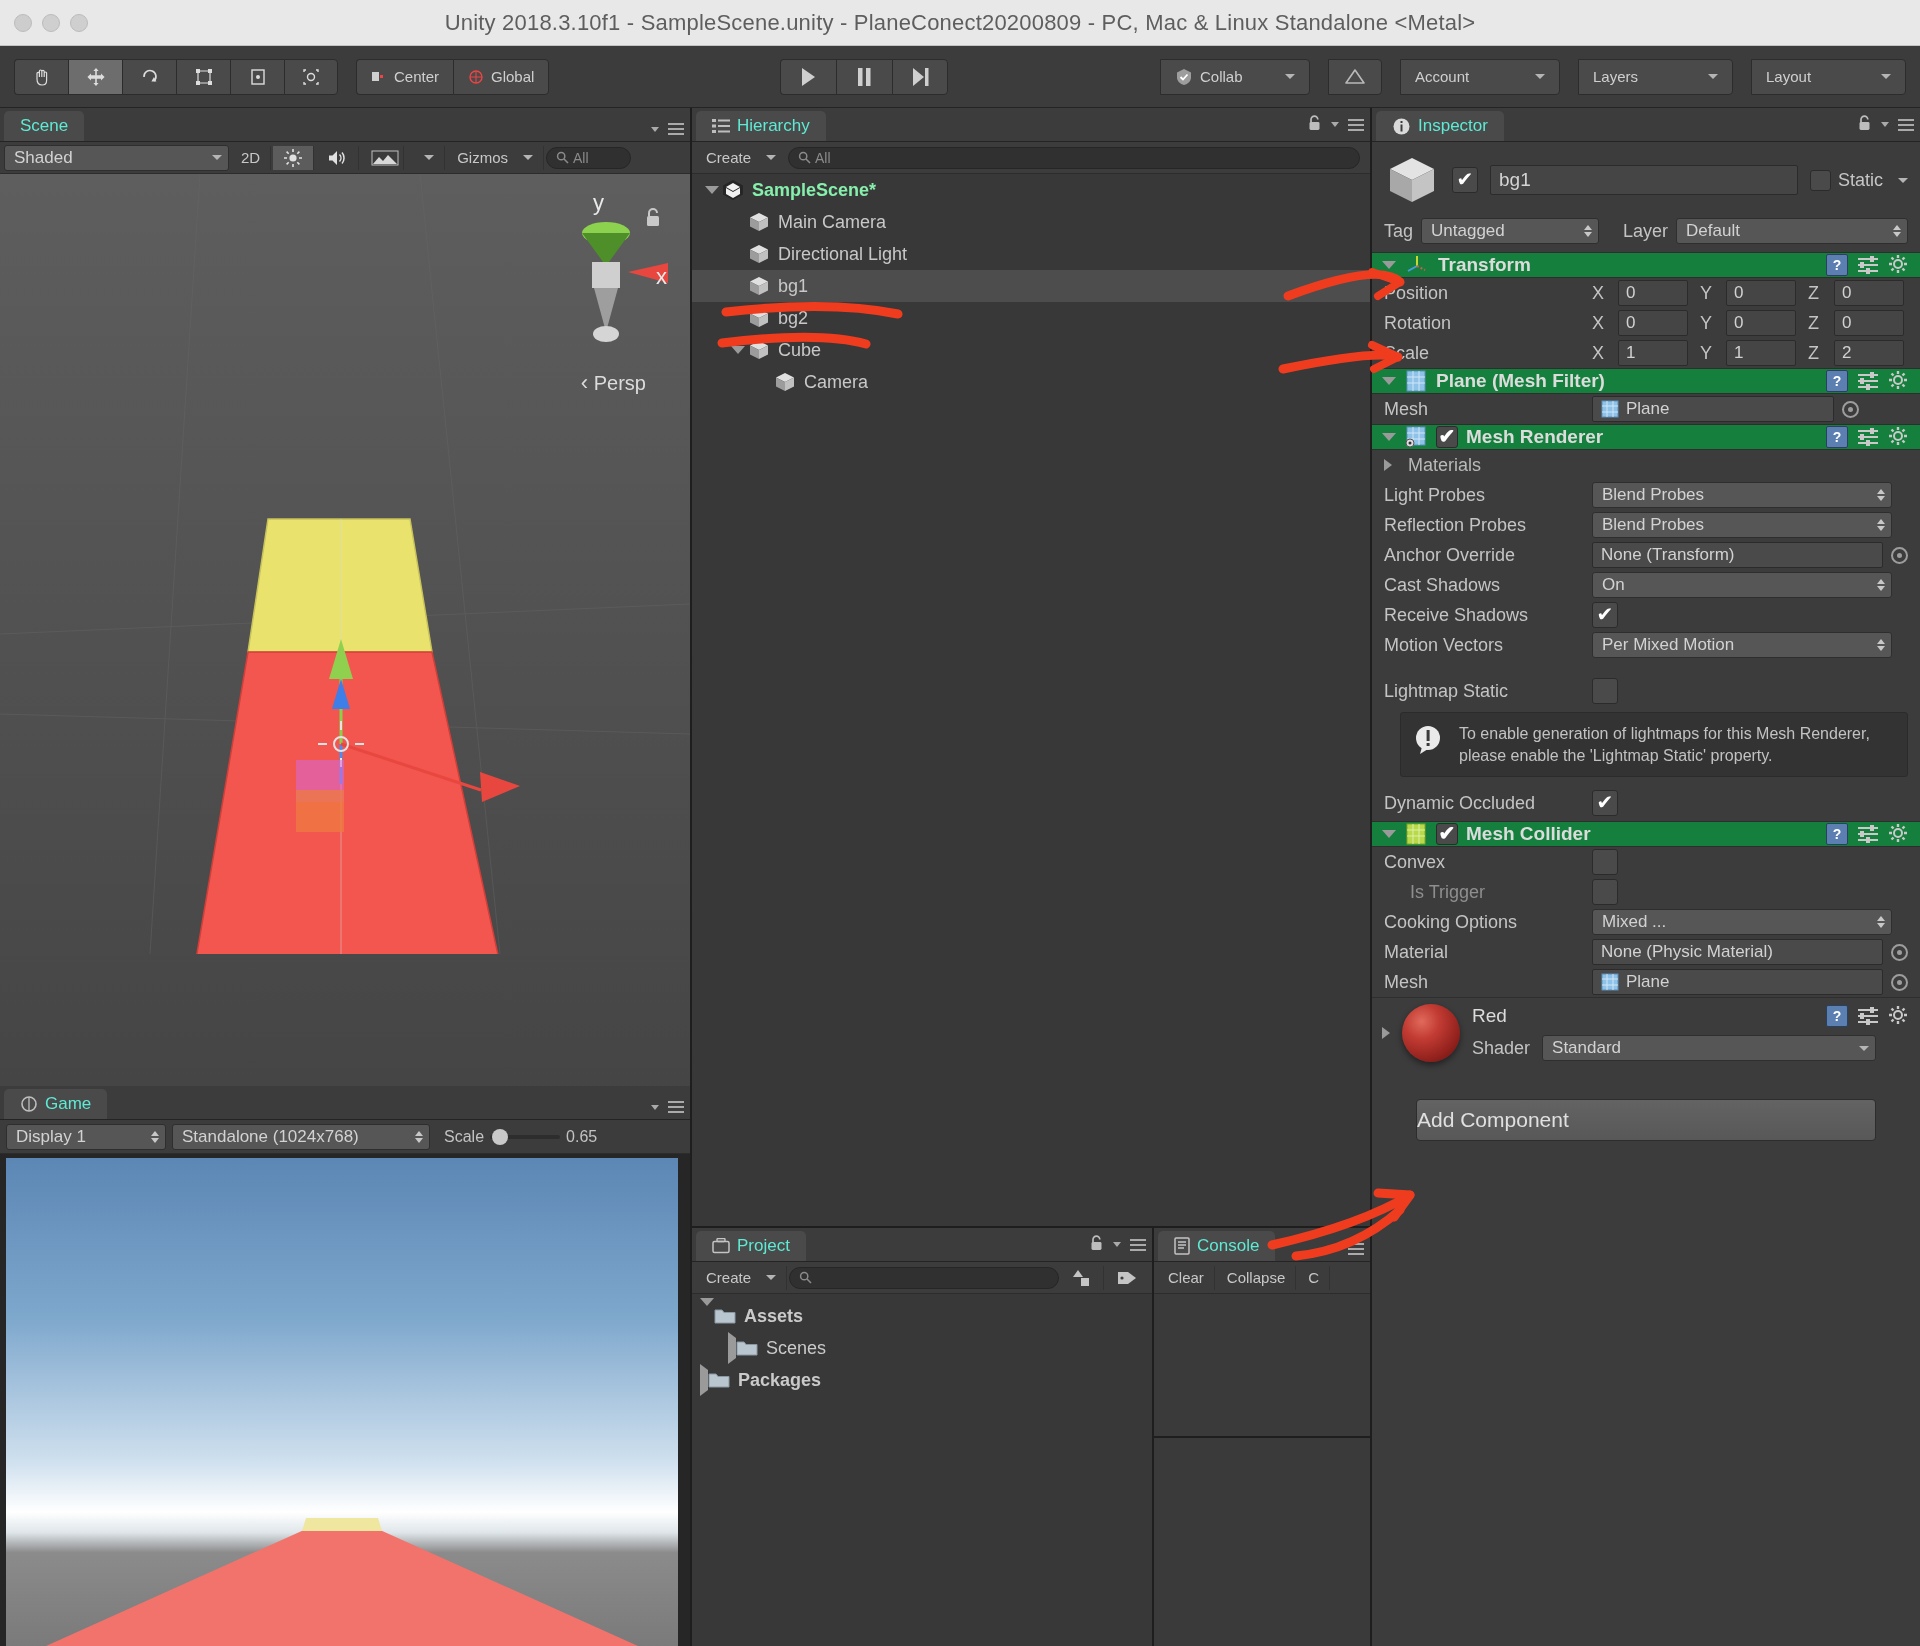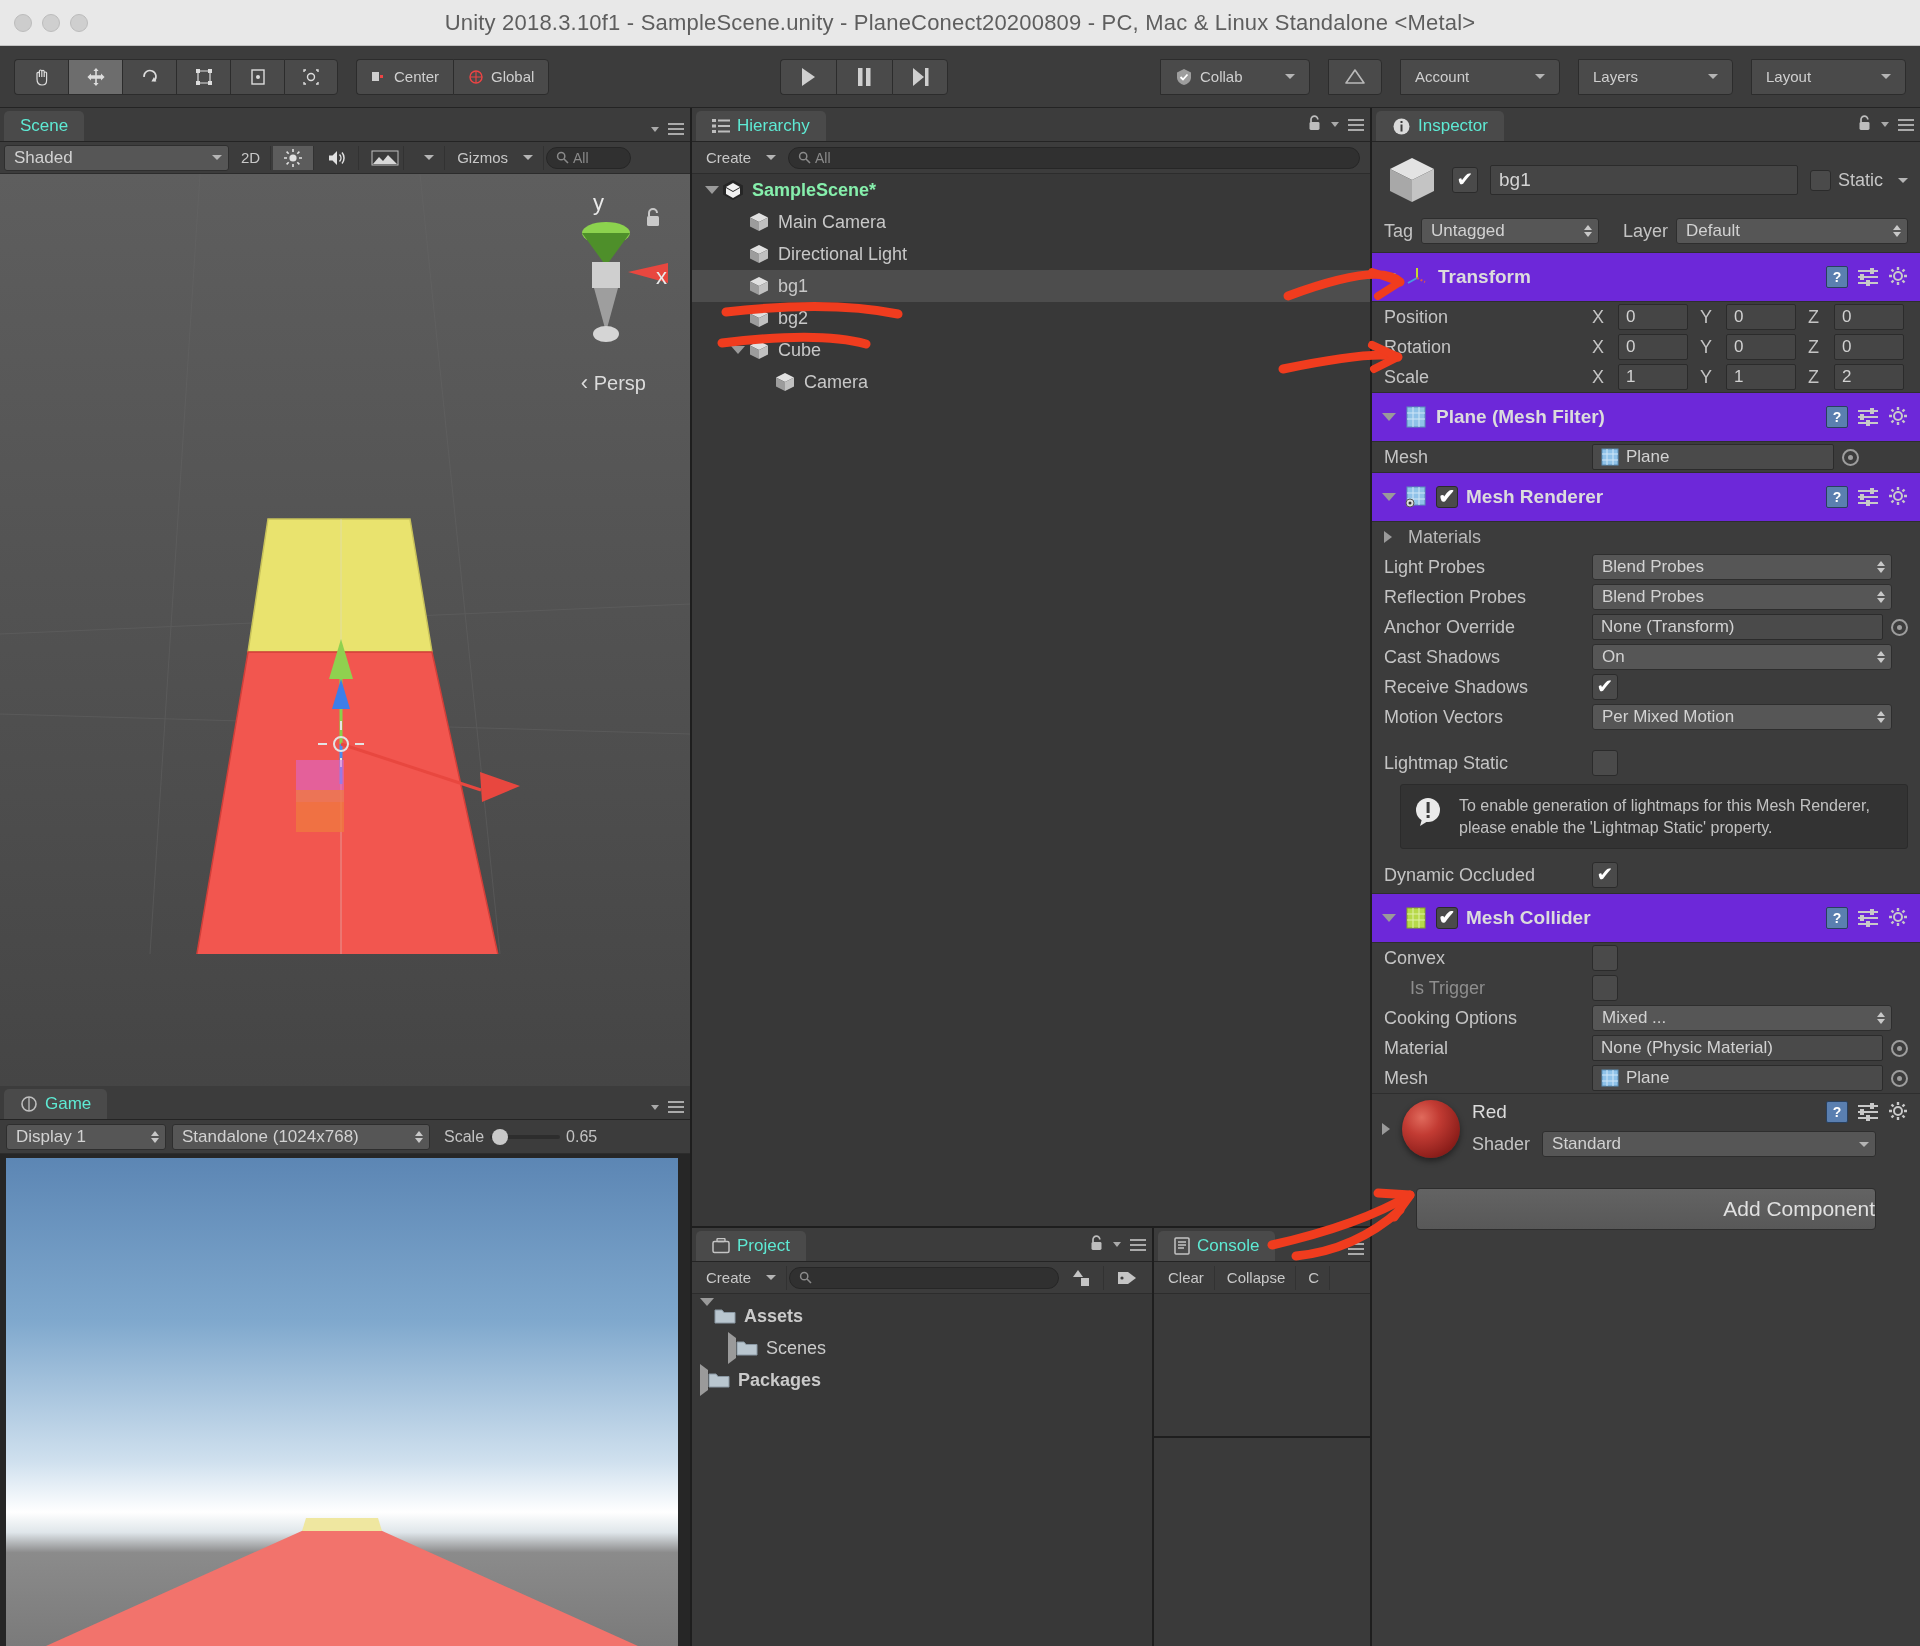--- a/index.html
+++ b/index.html
@@ -121,23 +121,23 @@
   .lbl{ color:#c3c3c3; }
   .dropfield{
     height:26px; background:#565656; border:1px solid #2e2e2e; border-radius:3px;
     display:flex; align-items:center; justify-content:space-between; padding:0 6px 0 9px;
     font-size:17px; color:#d2d2d2;
   }
   .updown{ display:flex; flex-direction:column; gap:2px; align-items:center; margin-left:6px;}
   .updown .u{ width:0;height:0;border-left:4px solid transparent;border-right:4px solid transparent;border-bottom:5px solid #c8c8c8;}
   .updown .d{ width:0;height:0;border-left:4px solid transparent;border-right:4px solid transparent;border-top:5px solid #c8c8c8;}
   .comp-head{
-    height:50px; display:flex; align-items:center; gap:8px; padding:0 10px;
+    height:26px; display:flex; align-items:center; gap:8px; padding:0 10px;
     border-top:1px solid #2e2e2e; border-bottom:1px solid #2e2e2e;
-    background:#6d28d9; font-size:19px; font-weight:bold; color:#dcdcdc;
+    background:#15803d; font-size:19px; font-weight:bold; color:#dcdcdc;
   }
   .comp-head .spacer{ flex:1;}
   .hdricons{ display:flex; align-items:center; gap:9px;}
   .book{ width:22px;height:22px;background:#5a7fb0;border:1px solid #29405e;border-radius:2px;
          color:#fff;font-size:14px;display:flex;align-items:center;justify-content:center;font-weight:bold;}
   .preset{ width:22px;height:20px;}
   .gear{ width:22px;height:22px;}
   .prow2{ display:flex; align-items:center; height:30px; padding:0 12px; font-size:18px; gap:8px;}
   .prow2 .plabel{ width:200px; color:#c4c4c4; flex:none;}
   .numfield{
@@ -156,23 +156,23 @@
     margin:6px 12px 8px 28px; background:#333333; border:1px solid #2b2b2b; border-radius:3px;
     display:flex; gap:12px; padding:10px 12px; font-size:16px; color:#c2c2c2; line-height:1.35;
   }
   .bang{ width:34px;height:34px;flex:none;}
   .matpanel{ border-top:1px solid #2e2e2e; padding:6px 0 4px 0;}
   .matrow{ display:flex; align-items:center; gap:12px; padding:0 10px;}
   .matsphere{ width:58px;height:58px;border-radius:50%;
     background:radial-gradient(circle at 34% 30%, #e06a5c 0%, #c23b33 32%, #8e1f1b 72%, #5d1210 100%);
     flex:none; box-shadow:0 3px 6px rgba(0,0,0,.45);}
   .addcomp{
-    width:460px; height:42px; margin:26px auto 0 auto; border-radius:4px;
+    width:460px; height:42px; margin:33px auto 0 auto; border-radius:4px;
     background:linear-gradient(#636363,#585858); border:1px solid #2d2d2d;
-    display:flex; align-items:center; justify-content:flex-end;
+    display:flex; align-items:center; justify-content:flex-start;
     font-size:21px; color:#e0e0e0;
   }
   .mesh-ico{ width:18px;height:18px; flex:none;}
   
   .annot{ position:absolute; pointer-events:none; }
   .game-sub{ height:34px; background:#3c3c3c; display:flex; align-items:center; gap:6px; padding:0 6px; font-size:16px; border-bottom:1px solid #2c2c2c;}
   .slider-track{ width:70px;height:4px;background:#2d2d2d;border-radius:2px;position:relative;}
   .slider-knob{ position:absolute; left:2px; top:-6px; width:16px;height:16px;border-radius:50%;background:#c9c9c9;}
 </style>
 </head>

